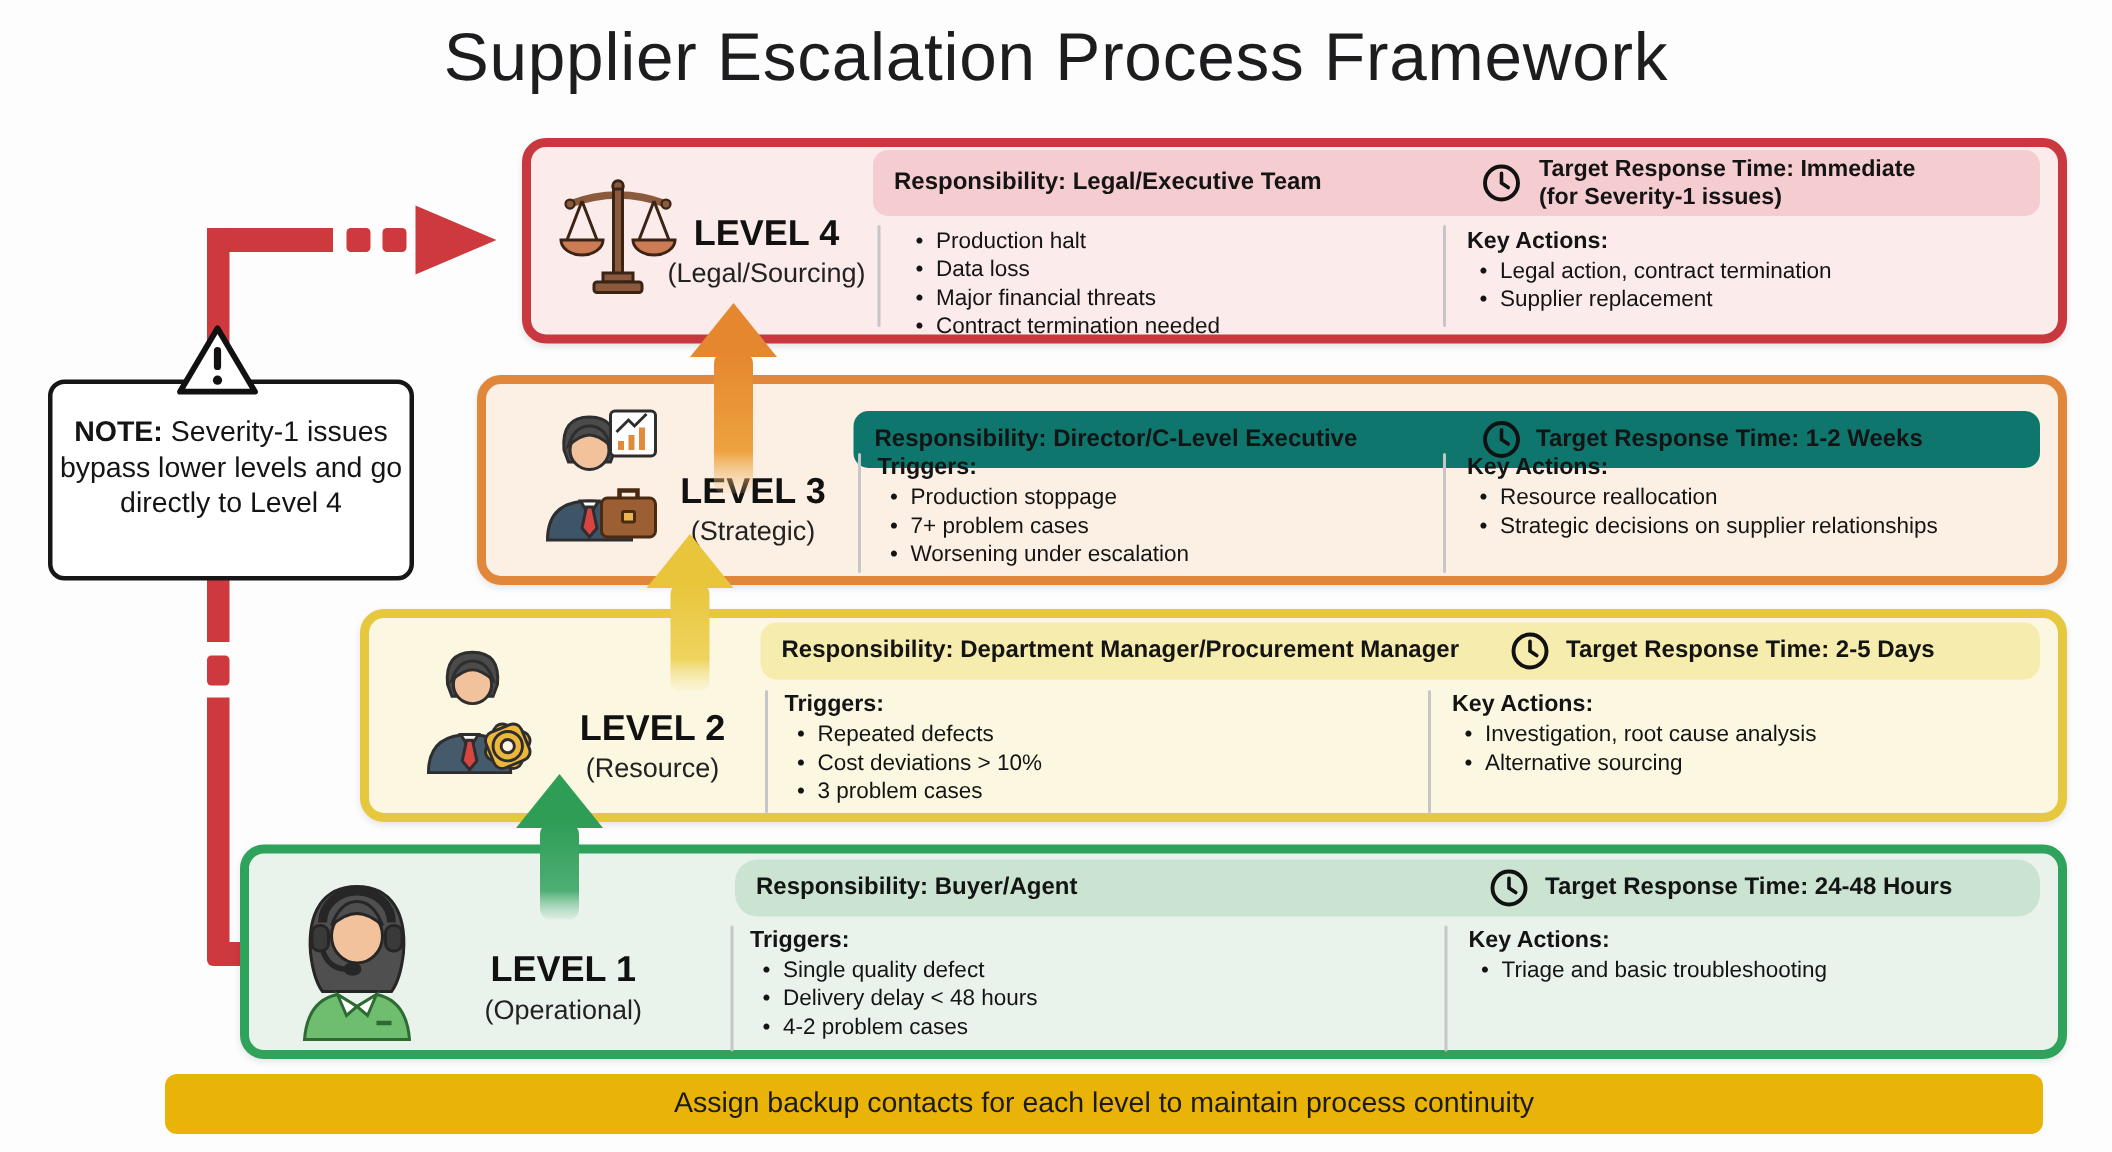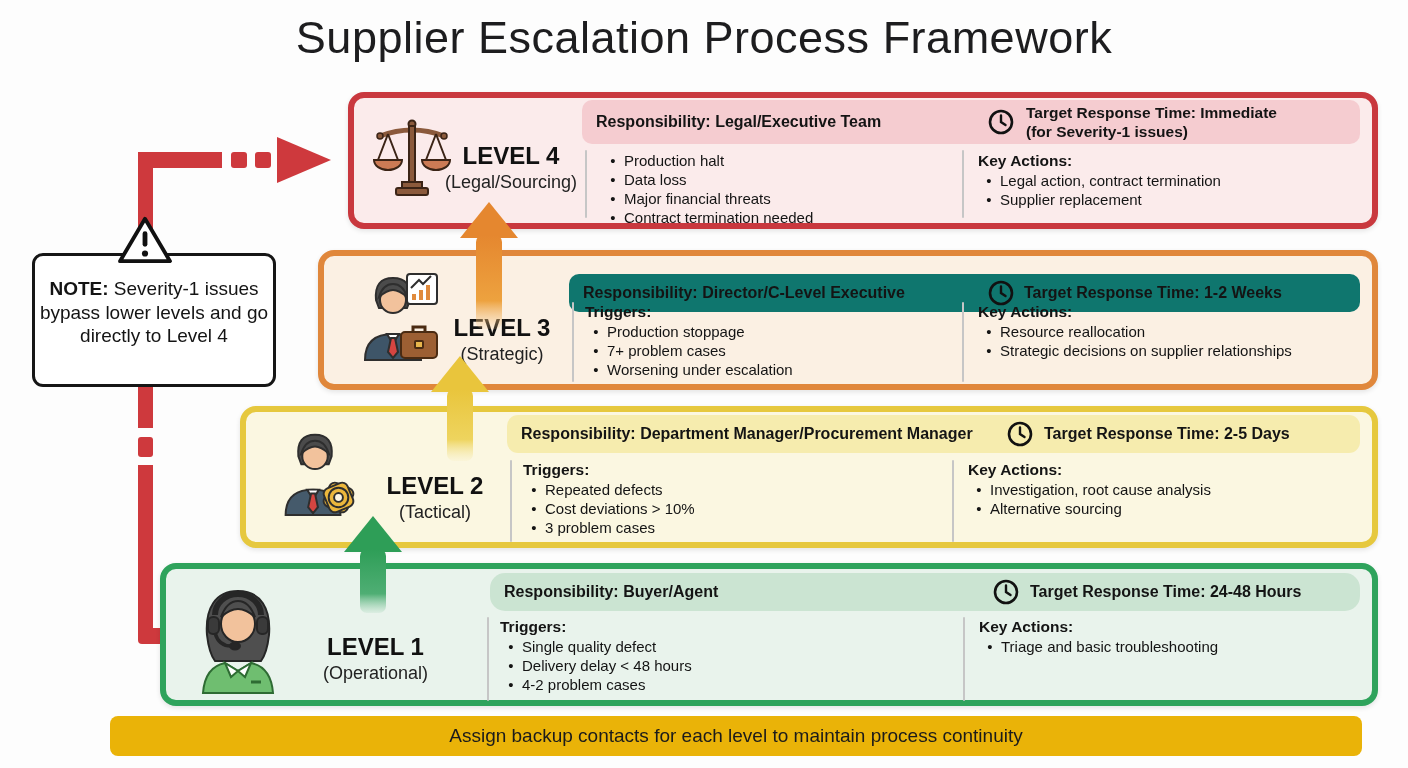--- a/index.html
+++ b/index.html
@@ -209,21 +209,21 @@
         <g>
           <rect x="59" y="61" width="26" height="26" rx="6" fill="#ecb73c" transform="rotate(22.5 72 74)"></rect>
           <rect x="59" y="61" width="26" height="26" rx="6" fill="#ecb73c" transform="rotate(67.5 72 74)"></rect>
           <circle cx="72" cy="74" r="10" fill="#ecb73c"></circle>
           <circle cx="72" cy="74" r="4.5" fill="#fdf6e3"></circle>
         </g>
       </g>
     </svg>
     <div class="lvl-label" style="left:109px;top:60px;width:160px;">
       <div class="lvl-name">LEVEL 2</div>
-      <div class="lvl-sub">(Tactical)</div>
+      <div class="lvl-sub">(Resource)</div>
     </div>
     <div class="strip s2">
       <span class="resp lh38">Responsibility: Department Manager/Procurement Manager</span>
       <svg class="clock" style="left:500px;top:6px;" viewBox="0 0 26 26">
         <circle cx="13" cy="13" r="11" fill="none" stroke="#111" stroke-width="2.6"></circle>
         <path d="M13 6.5 V13 L17.5 16" fill="none" stroke="#111" stroke-width="2.4" stroke-linecap="round"></path>
       </svg>
       <span class="time lh38" style="left:537px;">Target Response Time: 2-5 Days</span>
     </div>
     <div class="vdiv" style="left:264px;top:48px;height:82px;"></div>

